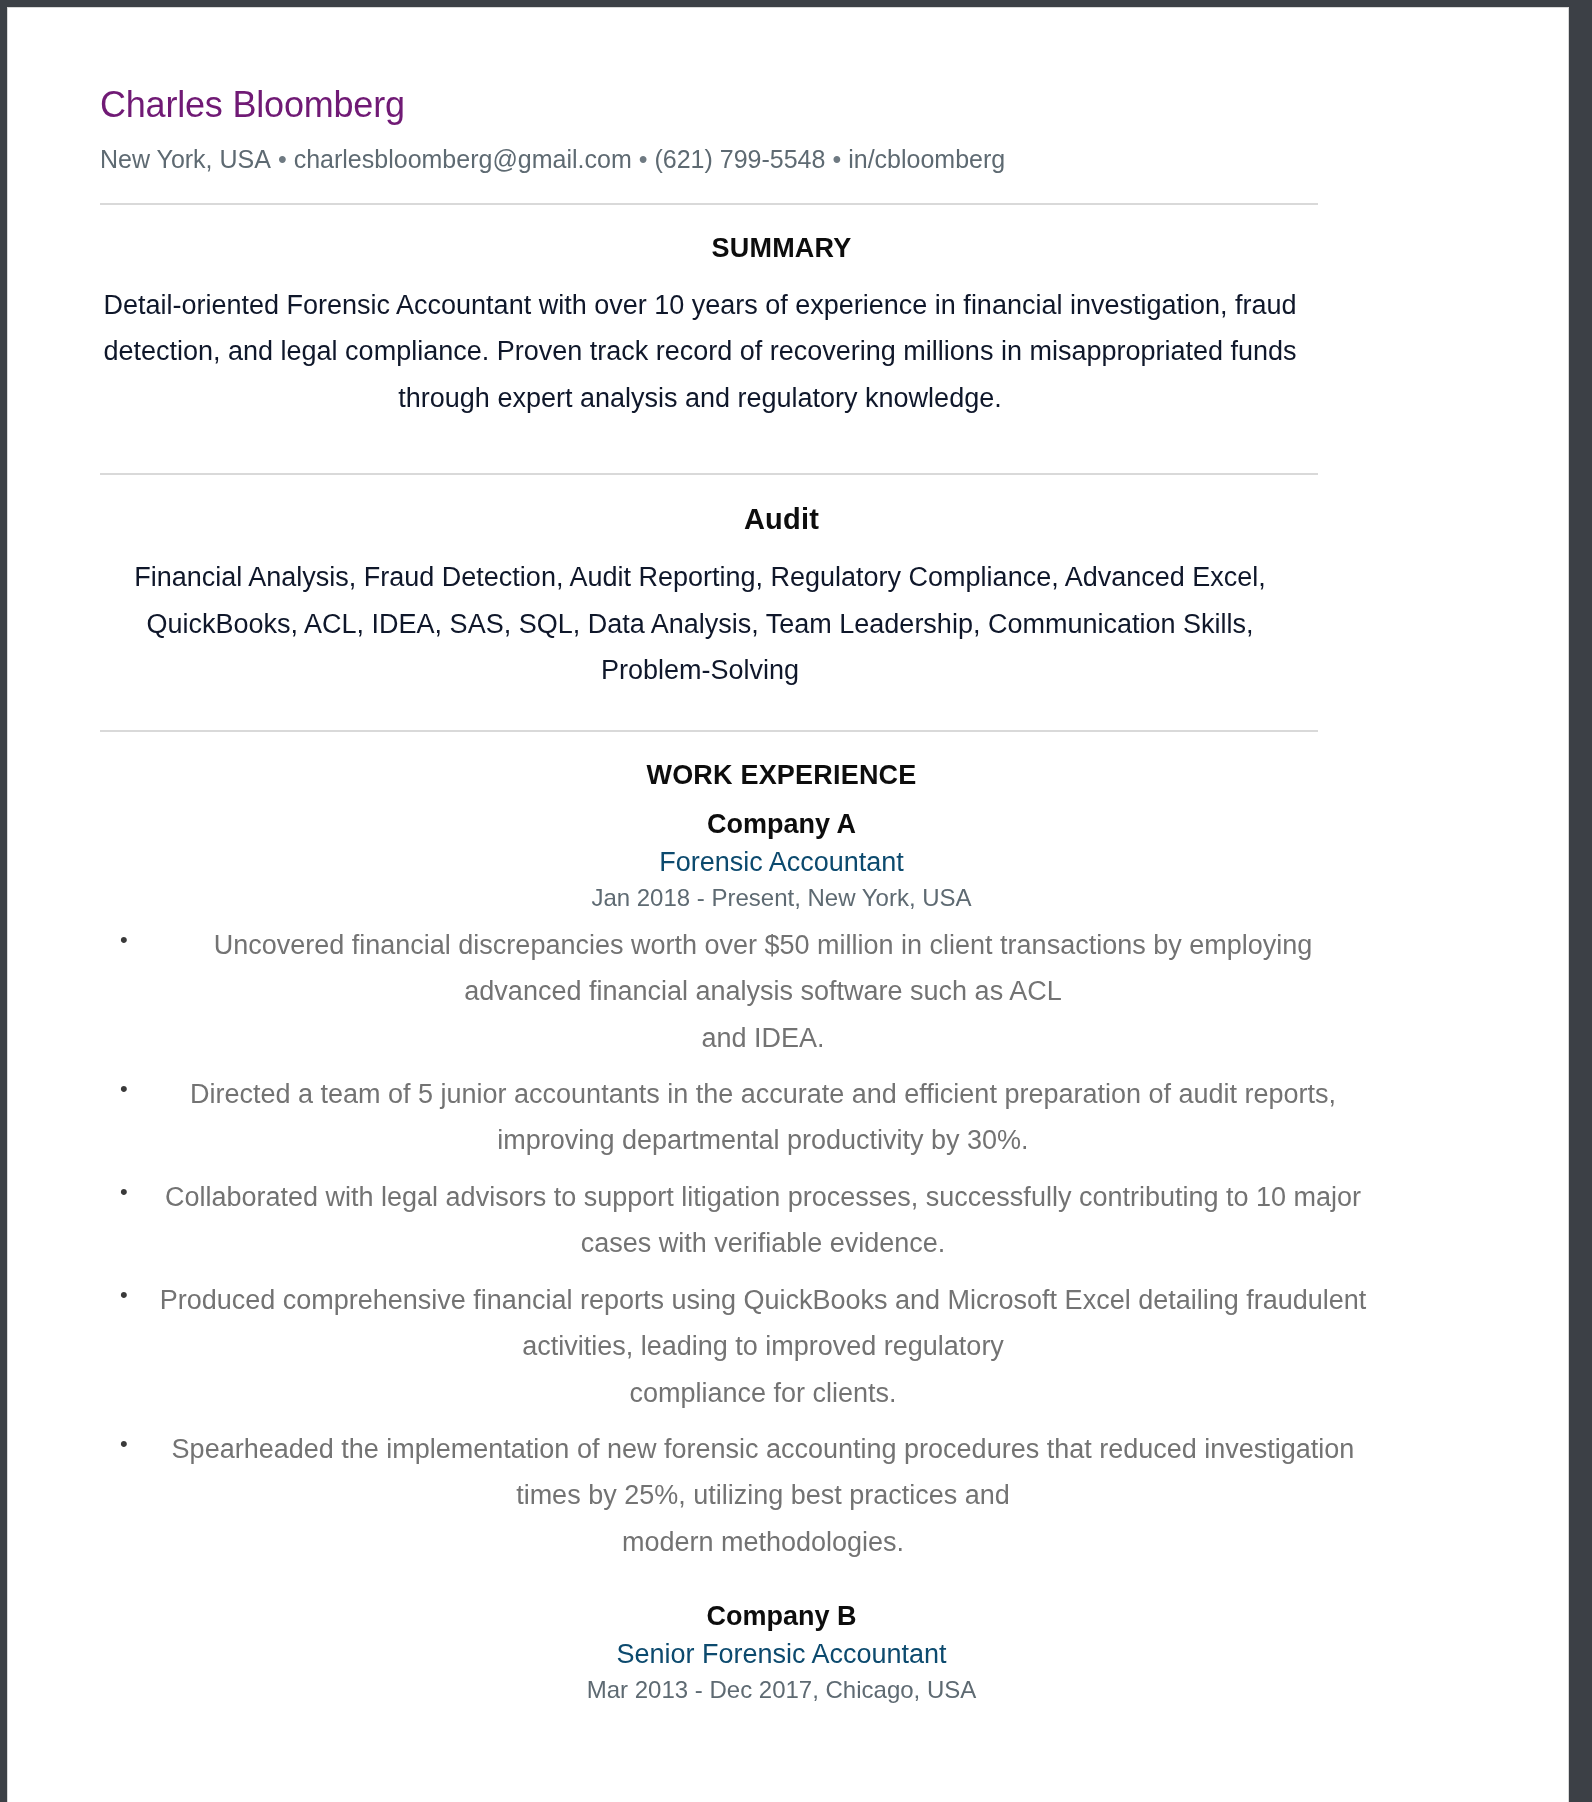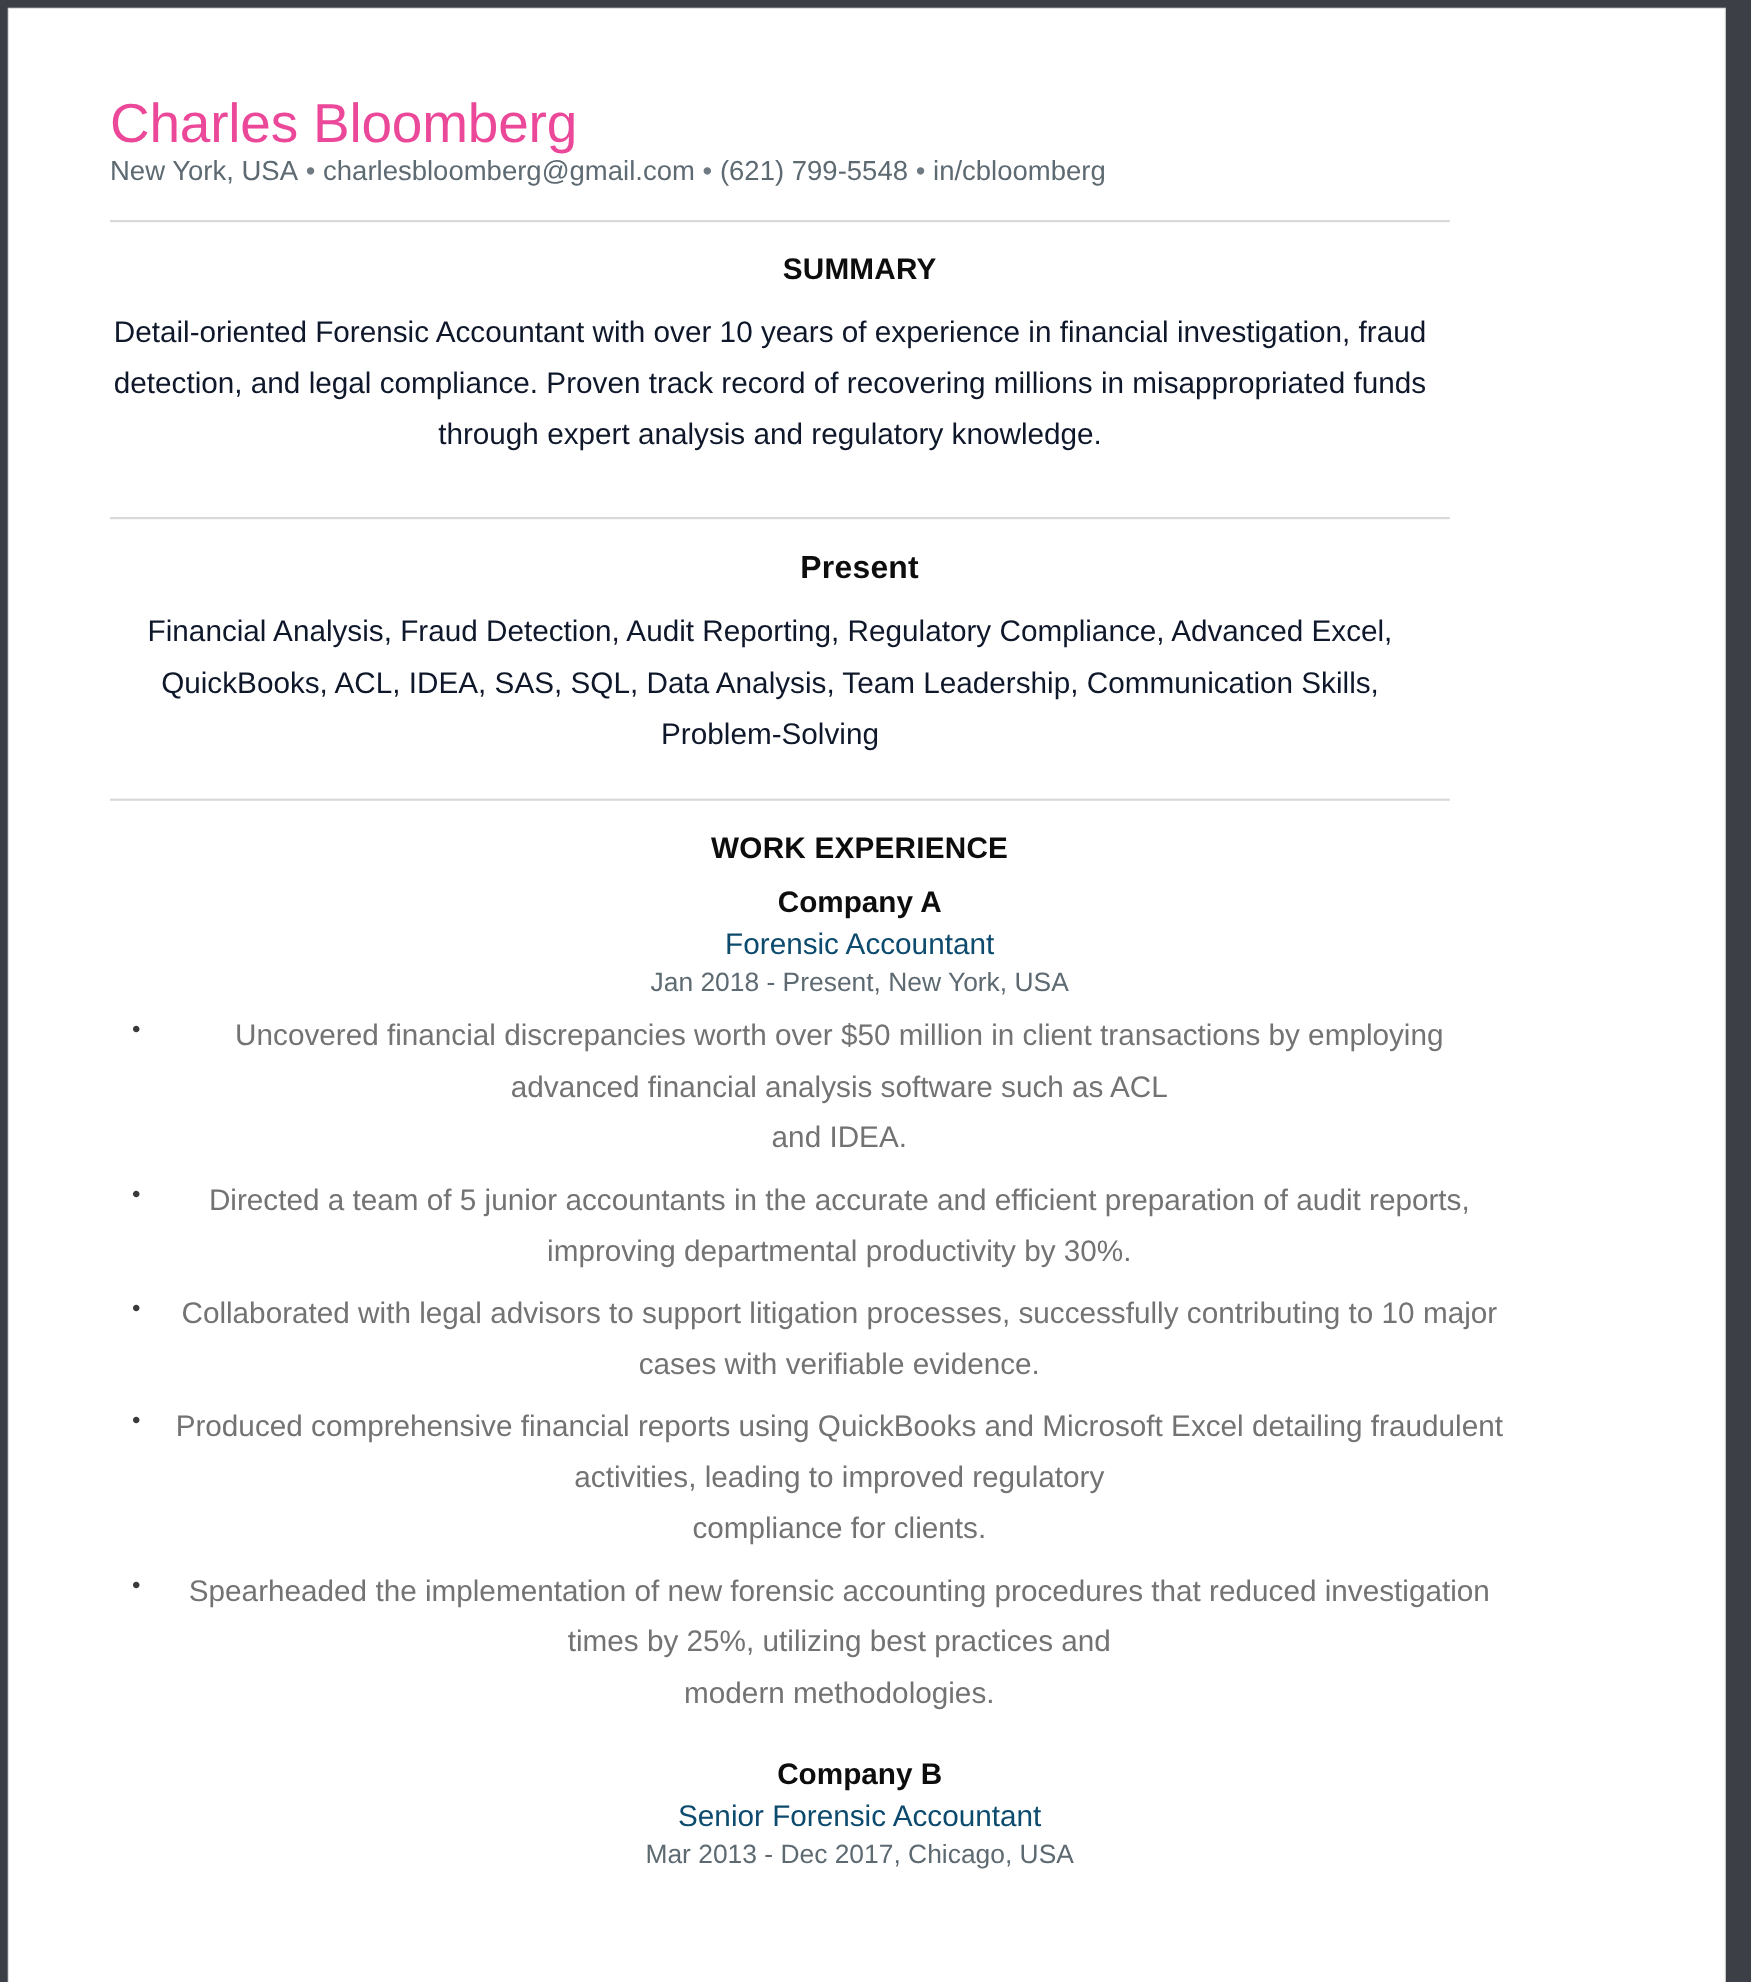--- a/index.html
+++ b/index.html
@@ -33,26 +33,26 @@
     overflow: hidden;
   }
 
   #resume-inner {
     padding: 78px 105px 0 92px;
     box-sizing: border-box;
   }
 
   
   .name {
-    font-size: 50px;
+    font-size: 36px;
     line-height: 1.05;
     font-weight: 400;
-    color: #ec4899;
+    color: #701a75;
     letter-spacing: -0.2px;
-    margin: 0 0 2px 0;
+    margin: 0 0 20px 0;
     font-stretch: condensed;
   }
   .contact-line {
     font-size: 25px;
     line-height: 1.25;
     color: #5e6a72;
     margin: 0 0 28px 0;
     white-space: nowrap;
   }
   .contact-sep {
@@ -159,21 +159,21 @@
 
       <div class="section">
         <div class="sec-head">SUMMARY</div>
         <p class="body-text">Detail-oriented Forensic Accountant with over 10 years of experience in financial investigation, fraud detection, and legal compliance. Proven track record of recovering millions in misappropriated funds through expert analysis and regulatory knowledge.</p>
       </div>
 
       <div class="gap-lg"></div>
       <div class="rule"></div>
 
       <div class="section">
-        <div class="sec-head title-case">Present</div>
+        <div class="sec-head title-case">Audit</div>
         <p class="body-text">Financial Analysis, Fraud Detection, Audit Reporting, Regulatory Compliance, Advanced Excel, QuickBooks, ACL, IDEA, SAS, SQL, Data Analysis, Team Leadership, Communication Skills, Problem-Solving</p>
       </div>
 
       <div class="gap-md"></div>
       <div class="rule"></div>
 
       <div class="section">
         <div class="sec-head">WORK EXPERIENCE</div>
 
         <div class="job">

